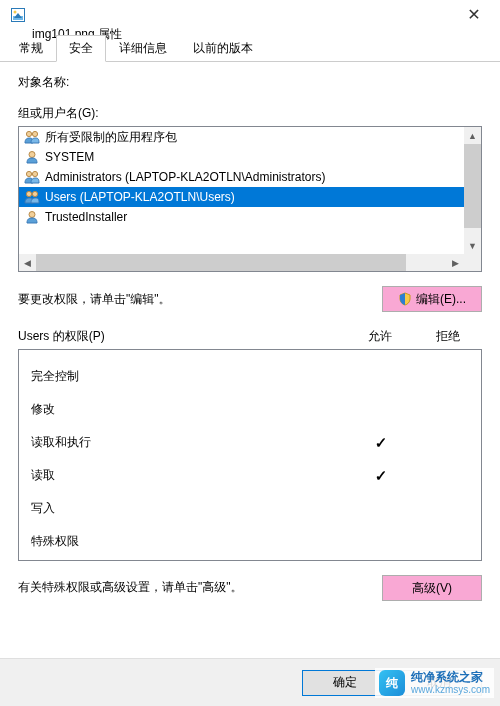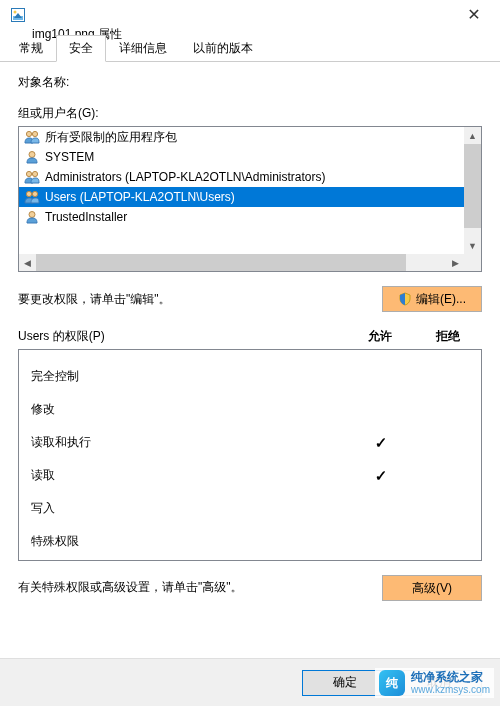--- a/index.html
+++ b/index.html
@@ -33,26 +33,26 @@
 .vscroll .track { flex: 1; background: #f0f0f0; position: relative; }
 .vscroll .thumb { position: absolute; left: 0; right: 0; top: 0; height: 90%; background: #cdcdcd; }
 .hscroll { position: absolute; left: 0; right: 17px; bottom: 0; height: 17px; background: #f0f0f0; display: flex; }
 .hscroll .arrow { width: 17px; display: flex; align-items: center; justify-content: center; }
 .hscroll .track { flex: 1; position: relative; }
 .hscroll .thumb { position: absolute; top: 0; bottom: 0; left: 0; width: 90%; background: #cdcdcd; }
 .sizer { position: absolute; right: 0; bottom: 0; width: 17px; height: 17px; background: #f0f0f0; }
 
 .edit-row { display: flex; align-items: center; margin: 14px 0 16px 0; }
 .edit-row .txt { flex: 1; }
-.btn { min-width: 100px; height: 26px; border: 1px solid #adadad; background: #fdba74; display: flex; align-items: center; justify-content: center; padding: 0 10px; gap: 4px; cursor: default; }
+.btn { min-width: 100px; height: 26px; border: 1px solid #adadad; background: #f9a8d4; display: flex; align-items: center; justify-content: center; padding: 0 10px; gap: 4px; cursor: default; }
 .btn.default { border-color: #0078d7; }
 
 .perm-header { display: flex; margin: 8px 0 4px 0; }
 .perm-header .h1 { flex: 1; }
-.perm-header .h2, .perm-header .h3 { width: 68px; text-align: center; font-weight: bold; }
+.perm-header .h2, .perm-header .h3 { width: 68px; text-align: center; }
 
 .permbox { border: 1px solid #828790; padding: 6px 4px 6px 12px; }
 .perm-row { display: flex; align-items: center; height: 25px; margin-top: 8px; }
 .perm-row .pname { flex: 1; }
 .perm-row .pcell { width: 64px; text-align: center; font-size: 15px; font-weight: bold; color: #000; }
 
 .adv-row { display: flex; align-items: center; margin: 14px 0 8px 0; }
 .adv-row .txt { flex: 1; line-height: 1.6; }
 
 .btnbar { position: absolute; left: 0; right: 0; bottom: 0; height: 48px; border-top: 1px solid #dfdfdf; background: #f0f0f0; display: flex; align-items: center; justify-content: flex-end; padding: 0 18px; gap: 8px; }

